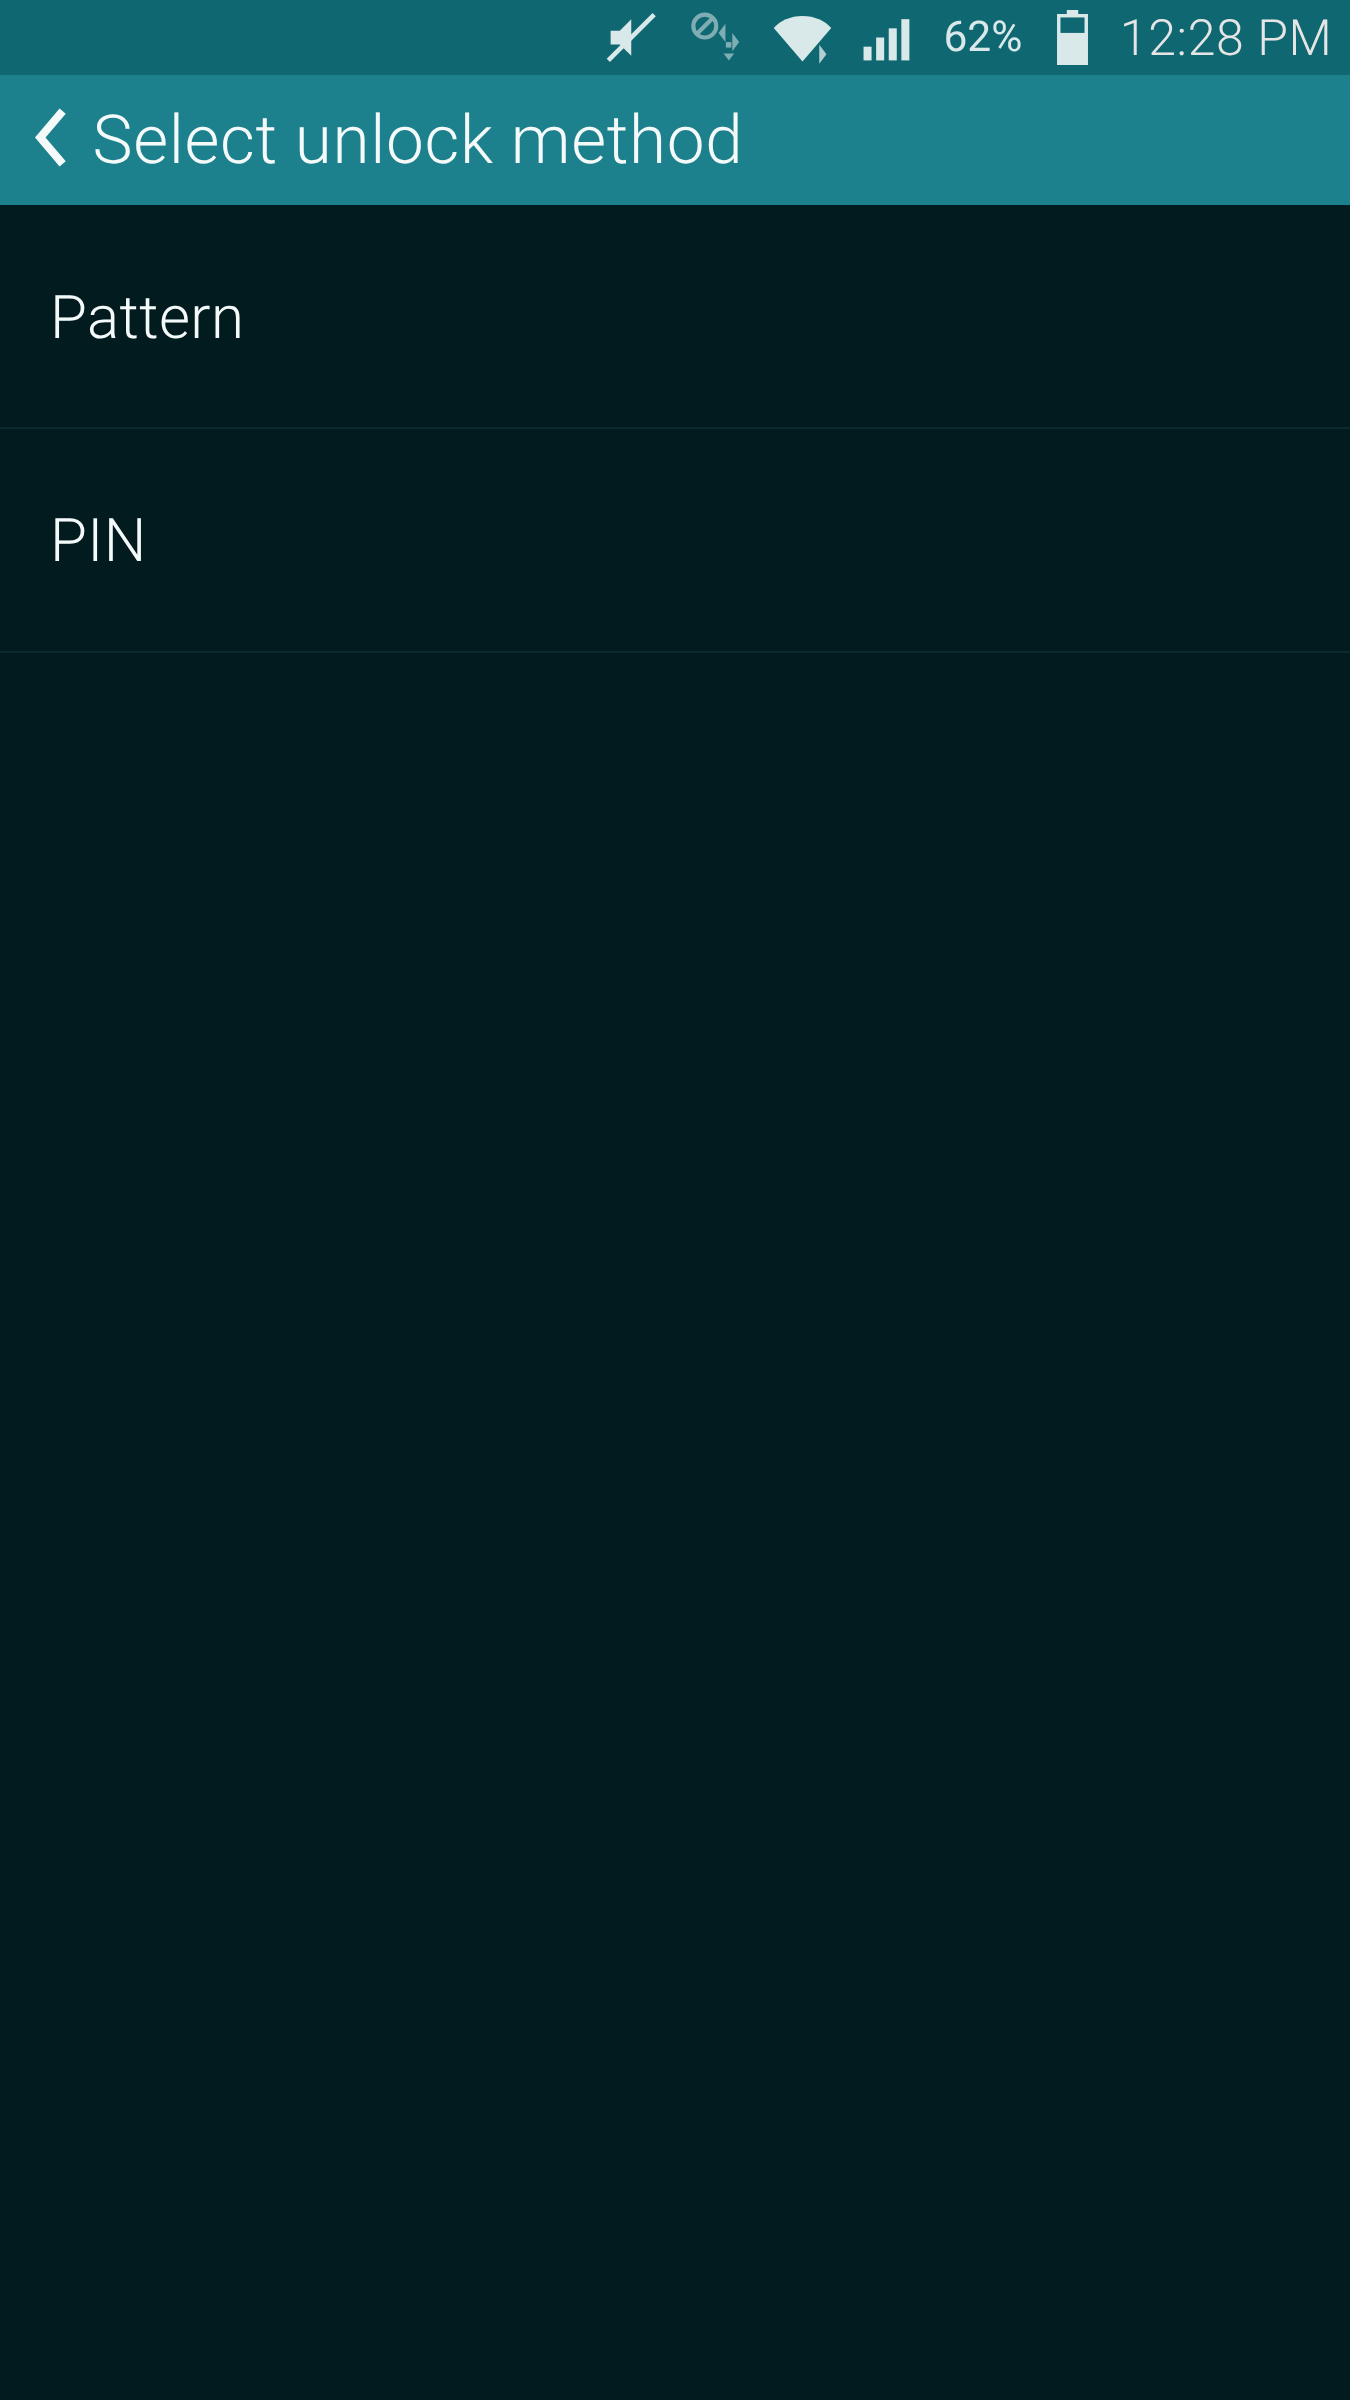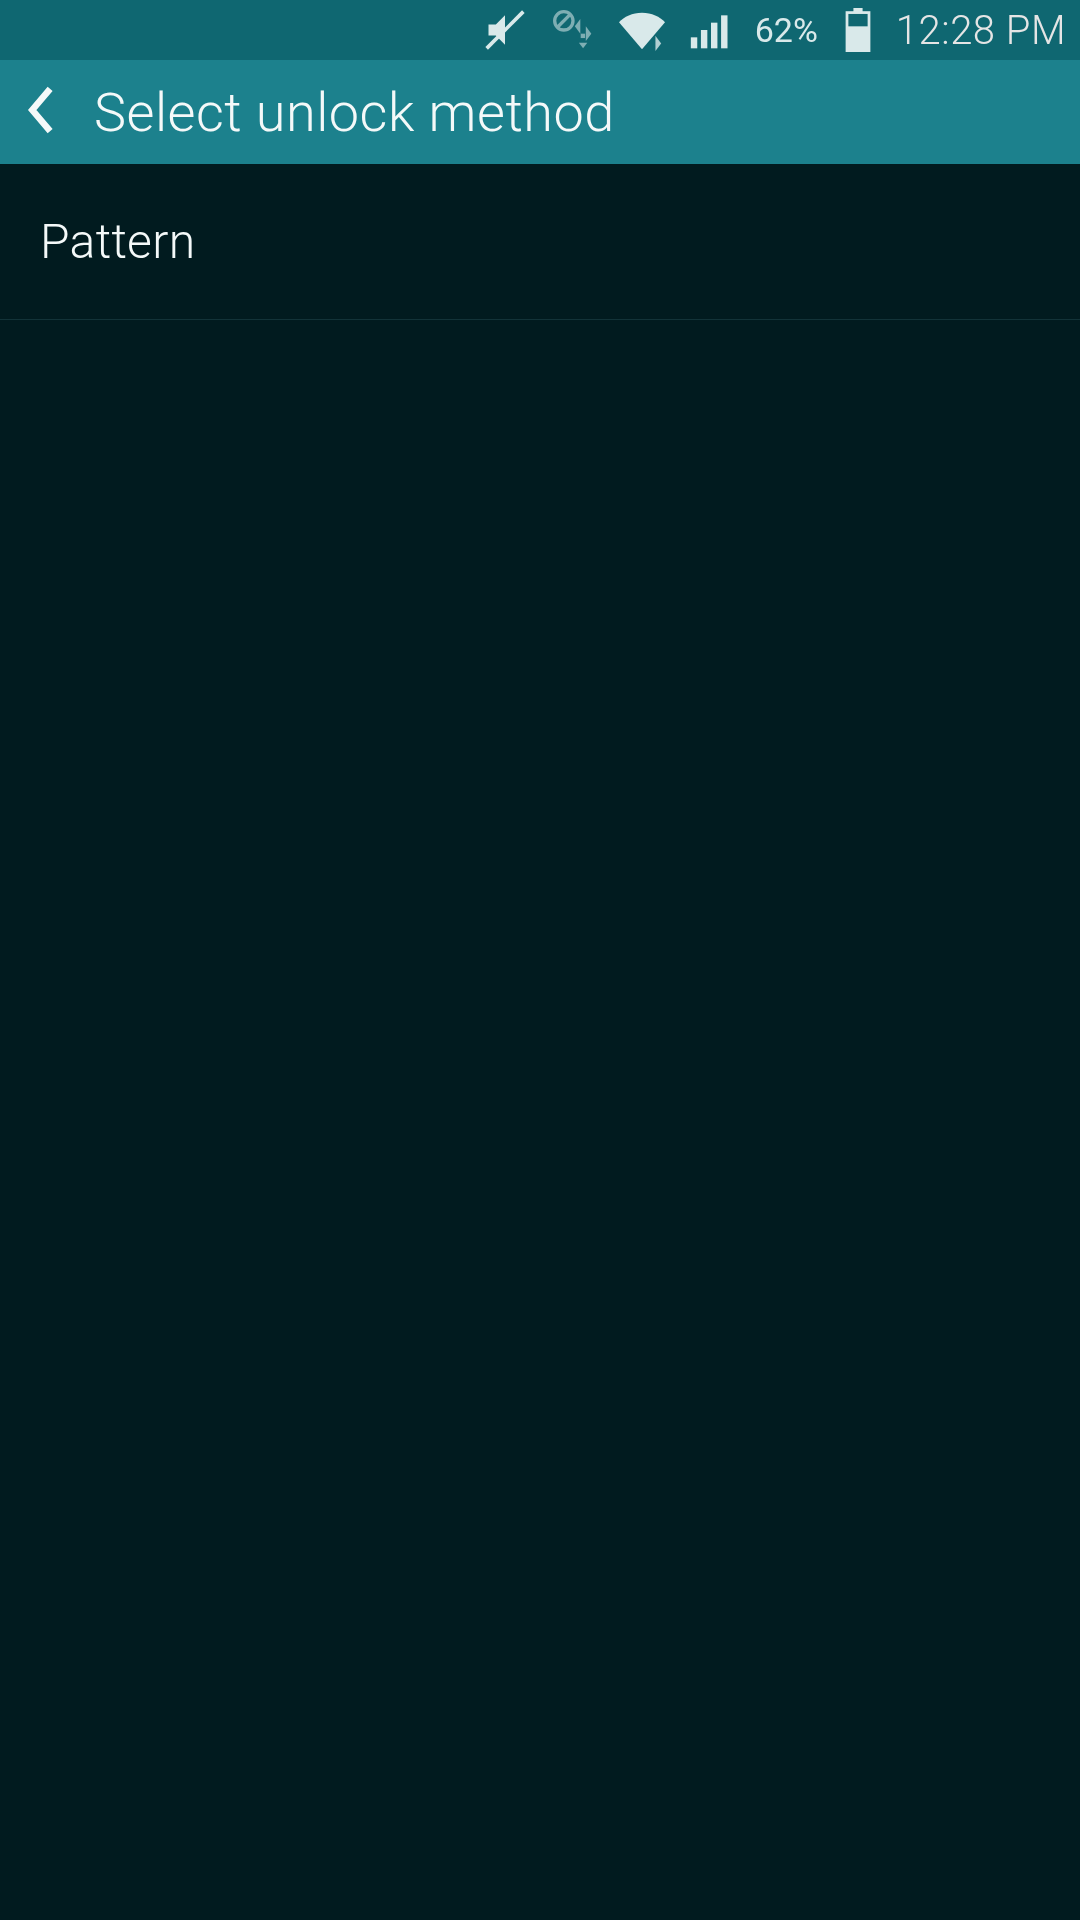--- a/index.html
+++ b/index.html
@@ -40,41 +40,40 @@
       font-size: 40px;
       font-weight: 300;
       letter-spacing: 0.5px;
     }
     .app-bar {
       height: 104px;
       background: #1c818d;
       display: flex;
       align-items: center;
       padding: 0 10px;
-      gap: 20px;
     }
     .app-bar .back {
       width: 64px;
       height: 104px;
       display: flex;
       align-items: center;
       justify-content: center;
     }
     .app-bar .title {
       color: #f4f9f9;
       font-size: 54px;
       font-weight: 300;
       letter-spacing: 0.5px;
       margin-left: 0px;
     }
     .content {
       background: #011b1f;
     }
     .list-item {
-      height: 156px;
+      height: 179px;
       display: flex;
       align-items: center;
       padding: 0 40px;
       border-bottom: 1px solid #123338;
     }
     .list-item .label {
       color: #f4f9f9;
       font-size: 48px;
       font-weight: 300;
       letter-spacing: 0.3px;
@@ -136,13 +135,16 @@
       </svg>
     </span>
   </div>
   <div class="title">Select unlock method</div>
 </div>
 
 <div class="content">
   <div class="list-item">
     <span class="label">Pattern</span>
   </div>
+  <div class="list-item">
+    <span class="label">PIN</span>
+  </div>
 </div>
 
 </body></html>

